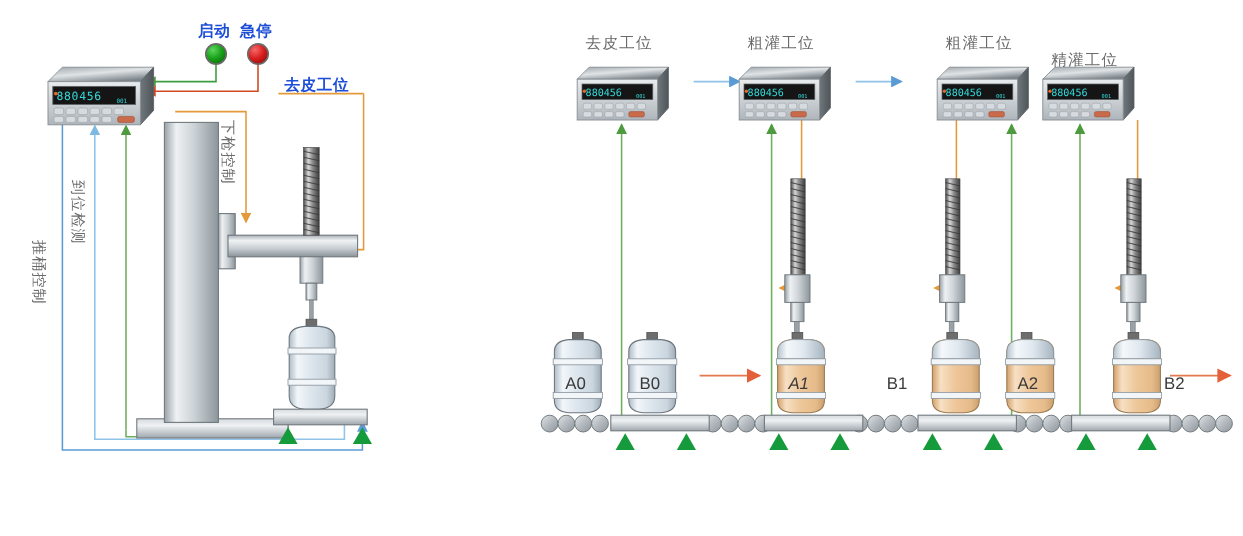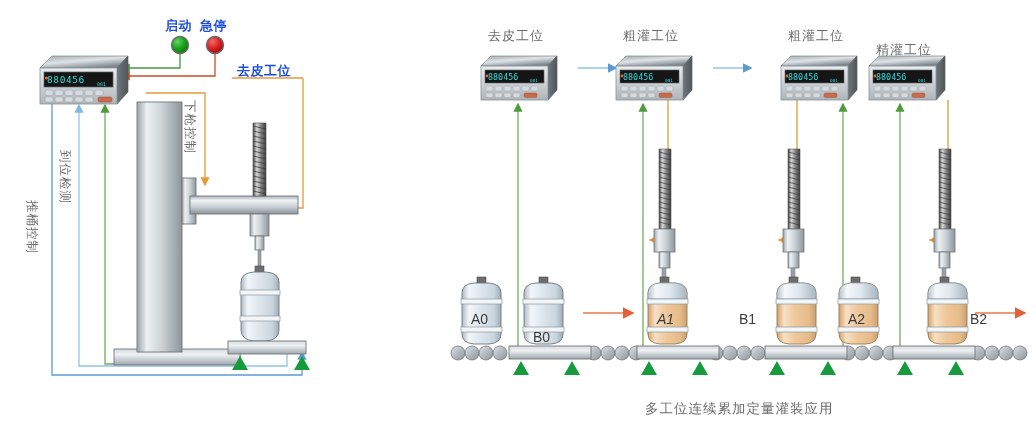--- a/index.html
+++ b/index.html
@@ -474,21 +474,20 @@
   <div class="lbl-v" style="left:73px;top:150px;">到位检测</div>
   <div class="lbl-v" style="left:40px;top:200px;">推桶控制</div>
 
 
   <div class="stn" style="left:488px;top:27px;">去皮工位</div>
   <div class="stn" style="left:623px;top:27px;">粗灌工位</div>
   <div class="stn" style="left:788px;top:27px;">粗灌工位</div>
   <div class="stn" style="left:876px;top:41px;">精灌工位</div>
 
   <div class="barrel-txt" style="left:471px;top:311px;text-align:right;">A0</div>
-  <div class="barrel-txt" style="left:533px;top:311px;margin-top:18px;">B0</div>
+  <div class="barrel-txt" style="left:533px;top:311px;">B0</div>
   <div class="barrel-txt" style="left:657px;top:311px;font-style:italic;">A1</div>
   <div class="barrel-txt" style="left:739px;top:311px;">B1</div>
   <div class="barrel-txt" style="left:848px;top:311px;">A2</div>
   <div class="barrel-txt" style="left:970px;top:311px;">B2</div>
 
-  <div class="cap" style="left:645px;top:400px;">多工位连续累加定量灌装应用</div>
 
 </div>
 
 </body></html>

